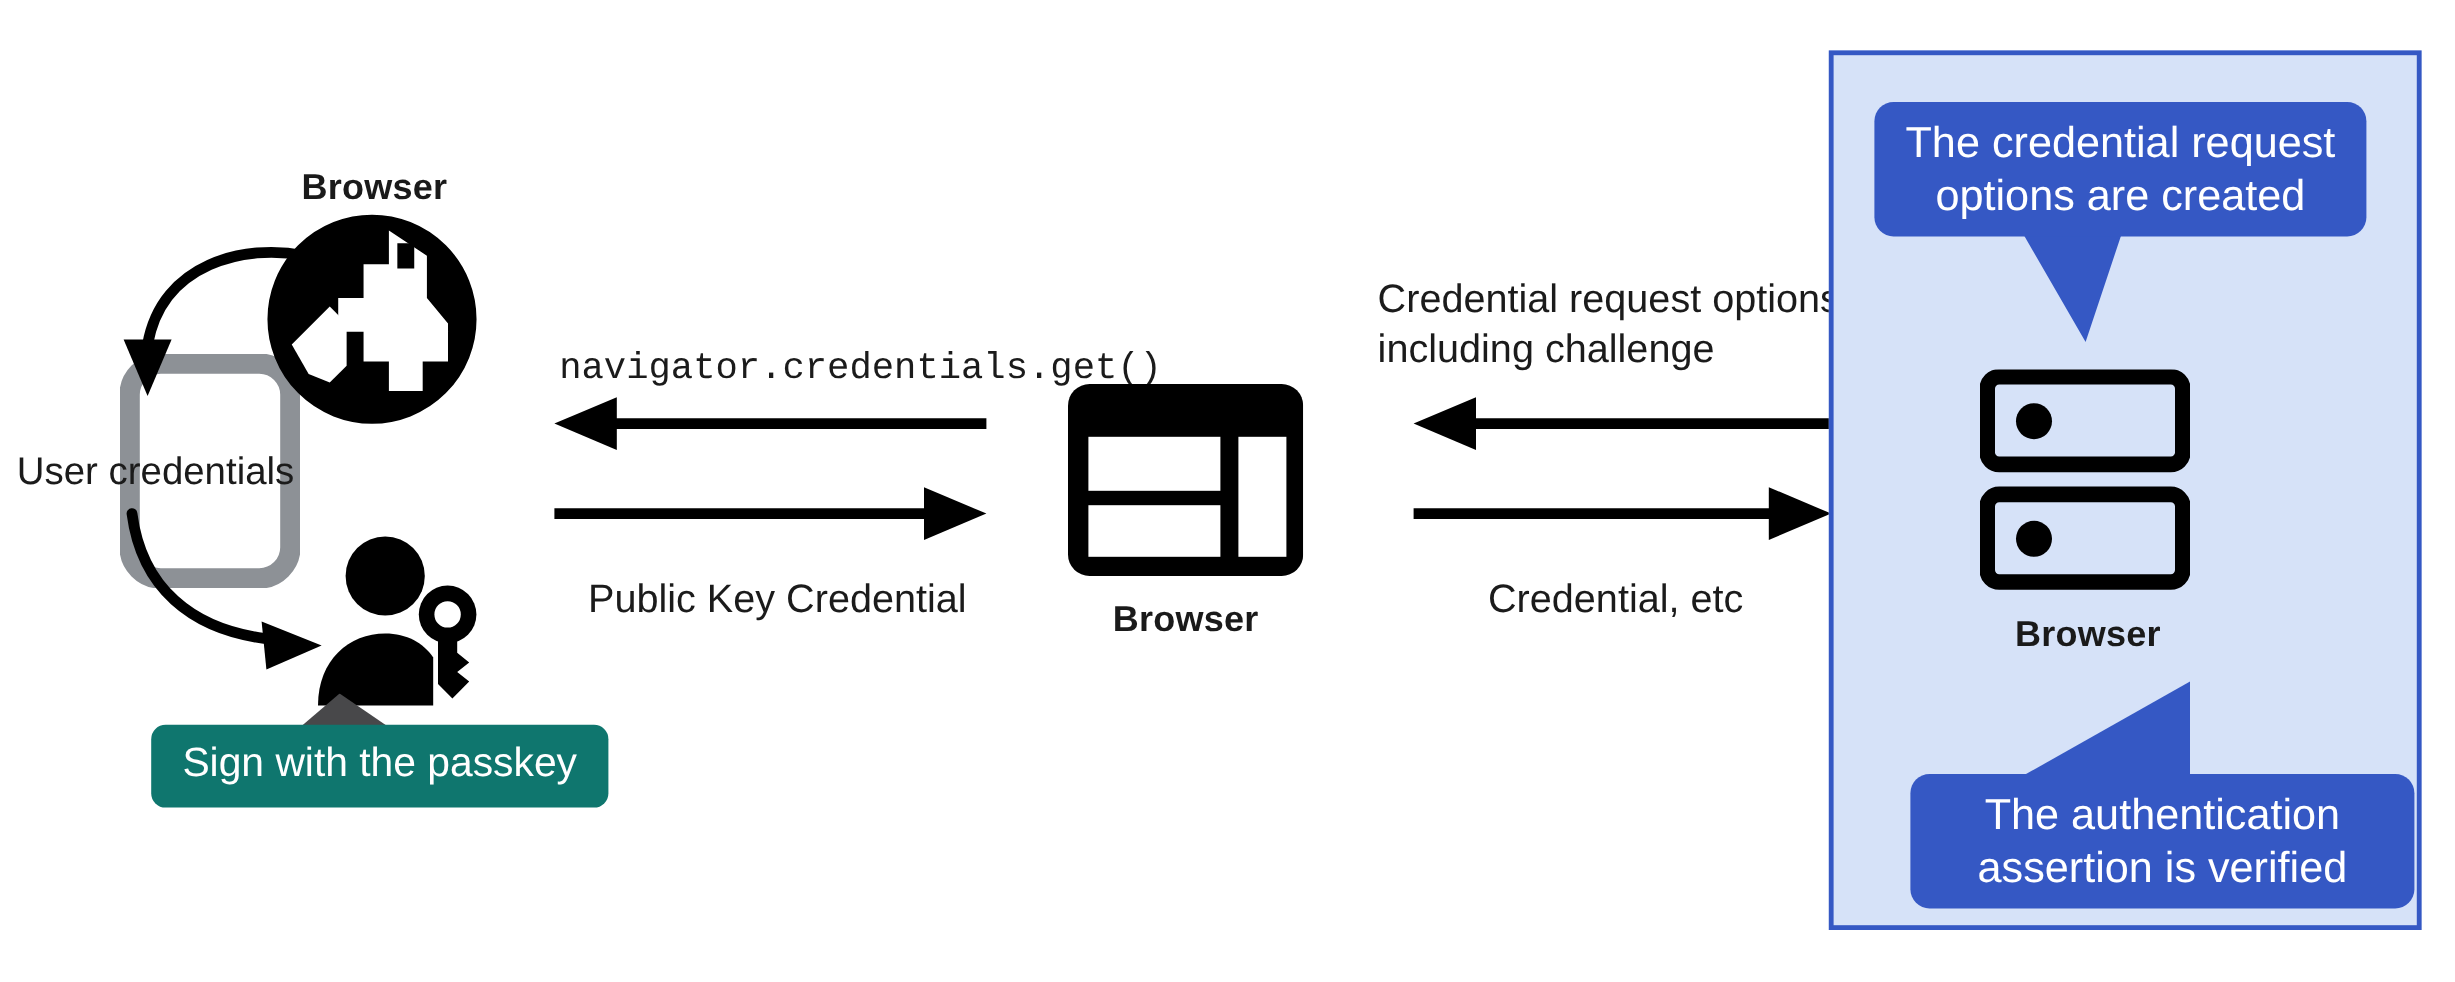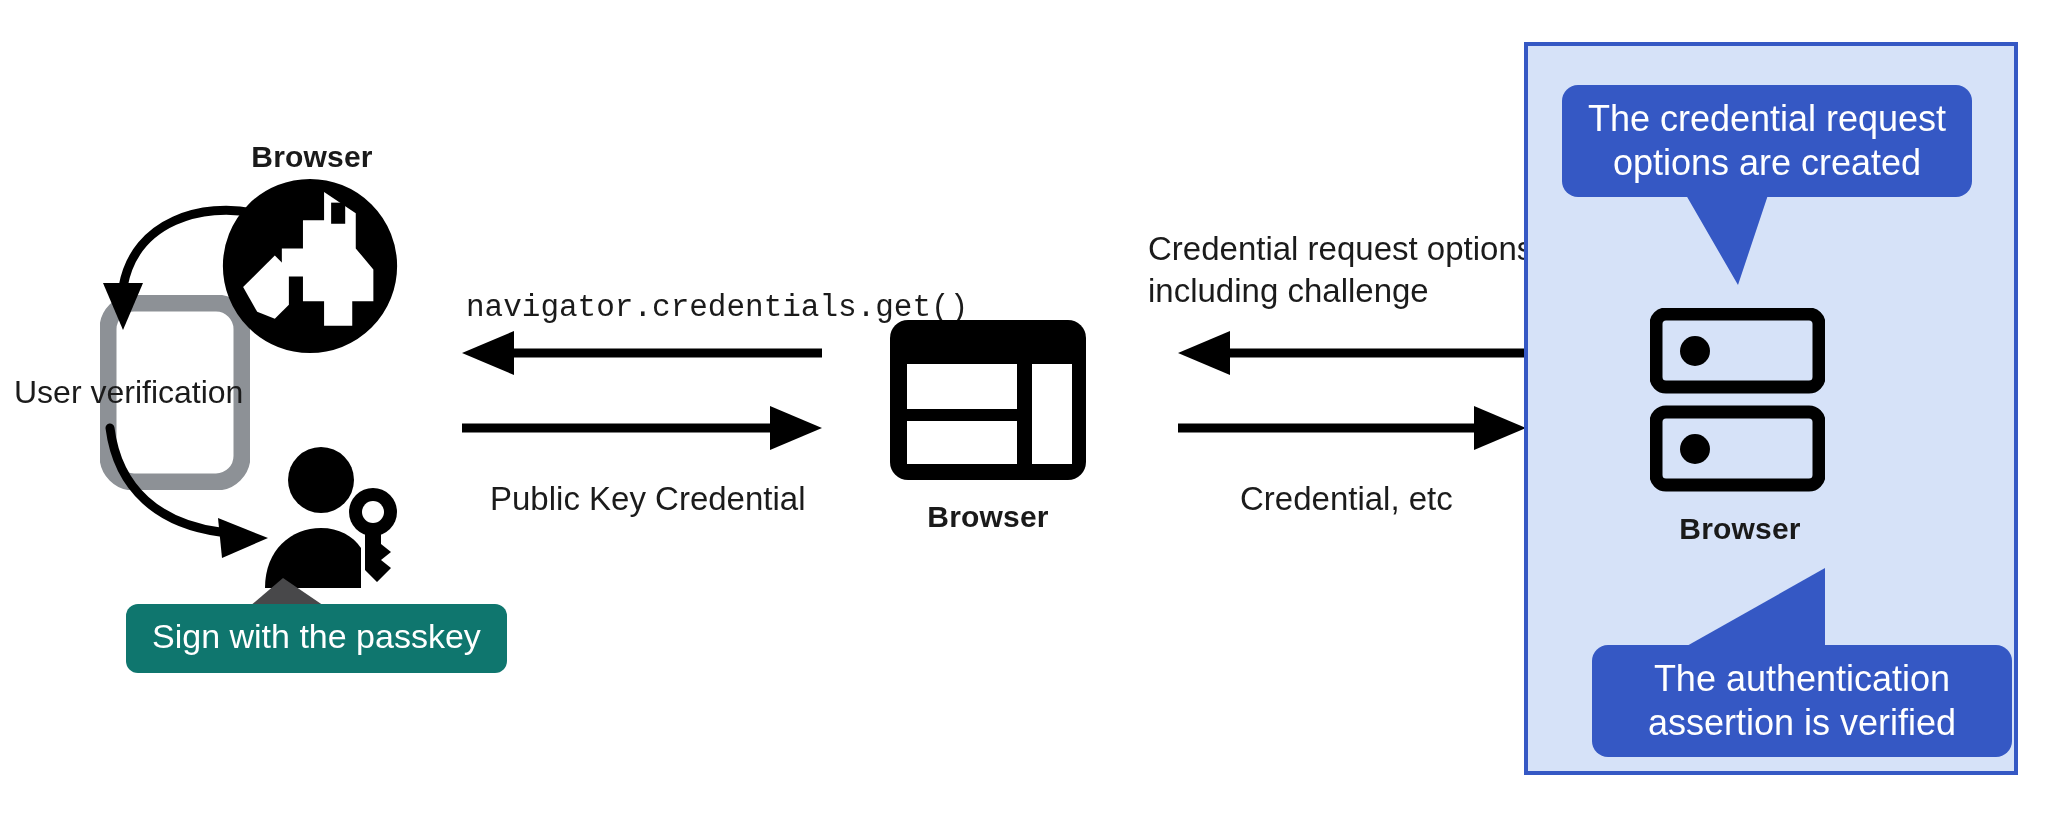--- a/index.html
+++ b/index.html
@@ -116,21 +116,21 @@
   <svg class="abs arrow" style="left:85px; top:195px;" width="180" height="160" viewBox="0 0 180 160">
     <path d="M168 18 C120 8 50 24 38 92" fill="none" stroke="#000000" stroke-width="9" stroke-linecap="round"></path>
     <polygon points="38,135 18,88 58,88" fill="#000000"></polygon>
   </svg>
 
   <svg class="abs arrow" style="left:100px; top:420px;" width="200" height="140" viewBox="0 0 200 140">
     <path d="M10 8 C18 70 60 104 120 112" fill="none" stroke="#000000" stroke-width="9" stroke-linecap="round"></path>
     <polygon points="168,118 118,98 122,138" fill="#000000"></polygon>
   </svg>
 
-  <div class="abs flow-label" style="left:14px; top:372px; font-size:32px;">User verification</div>
+  <div class="abs flow-label" style="left:14px; top:372px; font-size:32px;">User credentials</div>
 
   <svg class="abs" style="left:255px; top:440px;" width="160" height="150" viewBox="0 0 160 150">
     <circle cx="66" cy="40" r="33" fill="#000000"></circle>
     <path d="M10 148
              C10 110 36 88 66 88
              C84 88 98 96 106 108
              L106 148 Z" fill="#000000"></path>
     <circle cx="118" cy="72" r="24" fill="#000000"></circle>
     <circle cx="118" cy="72" r="11" fill="#ffffff"></circle>
     <path d="M110 92 L126 92 L126 104 L136 112 L126 120 L136 128 L122 142 L110 130 Z" fill="#000000"></path>

